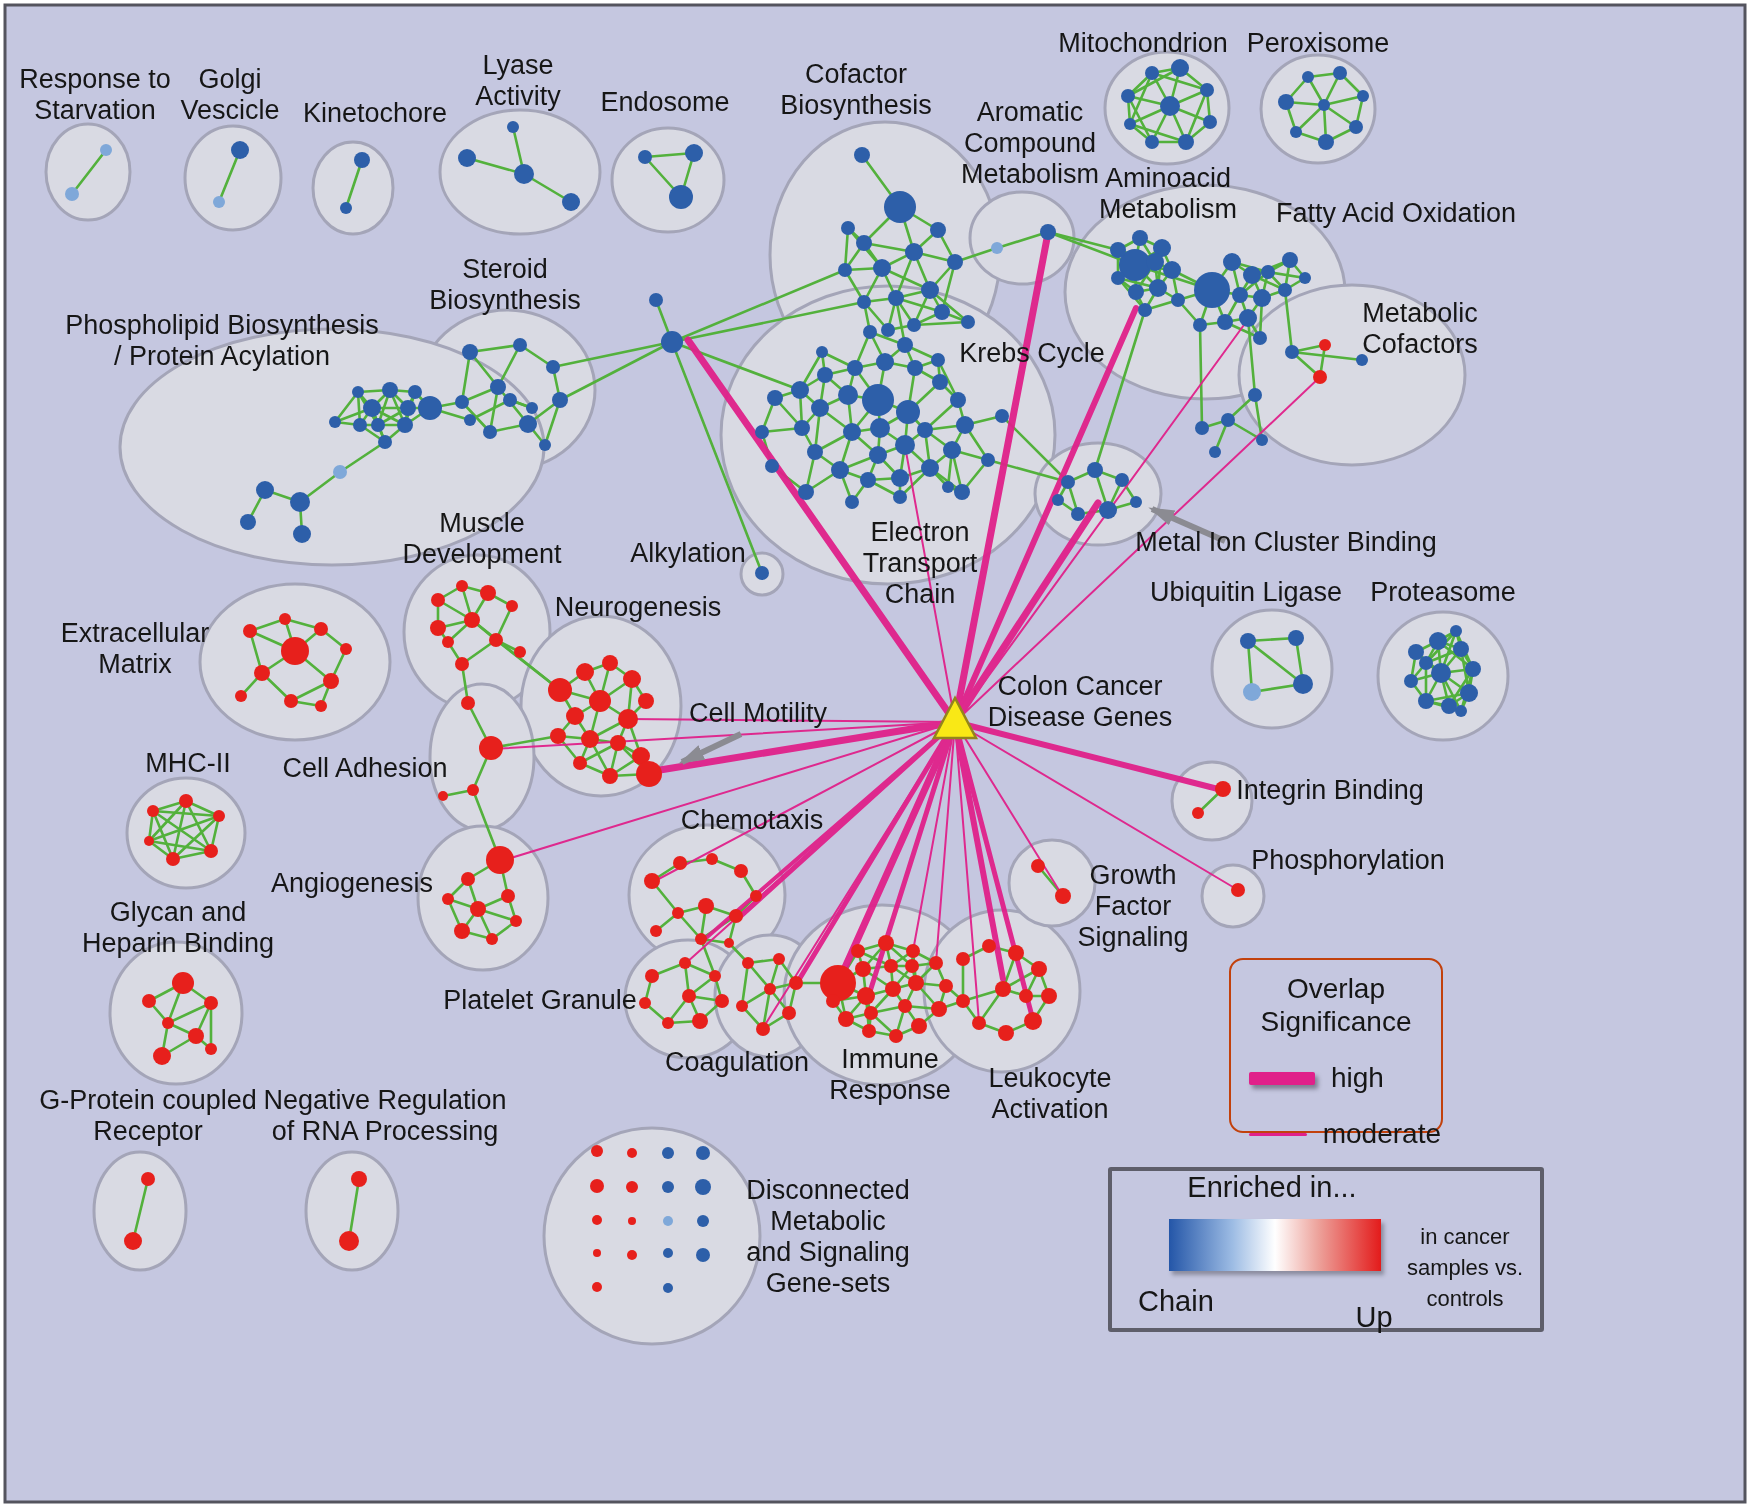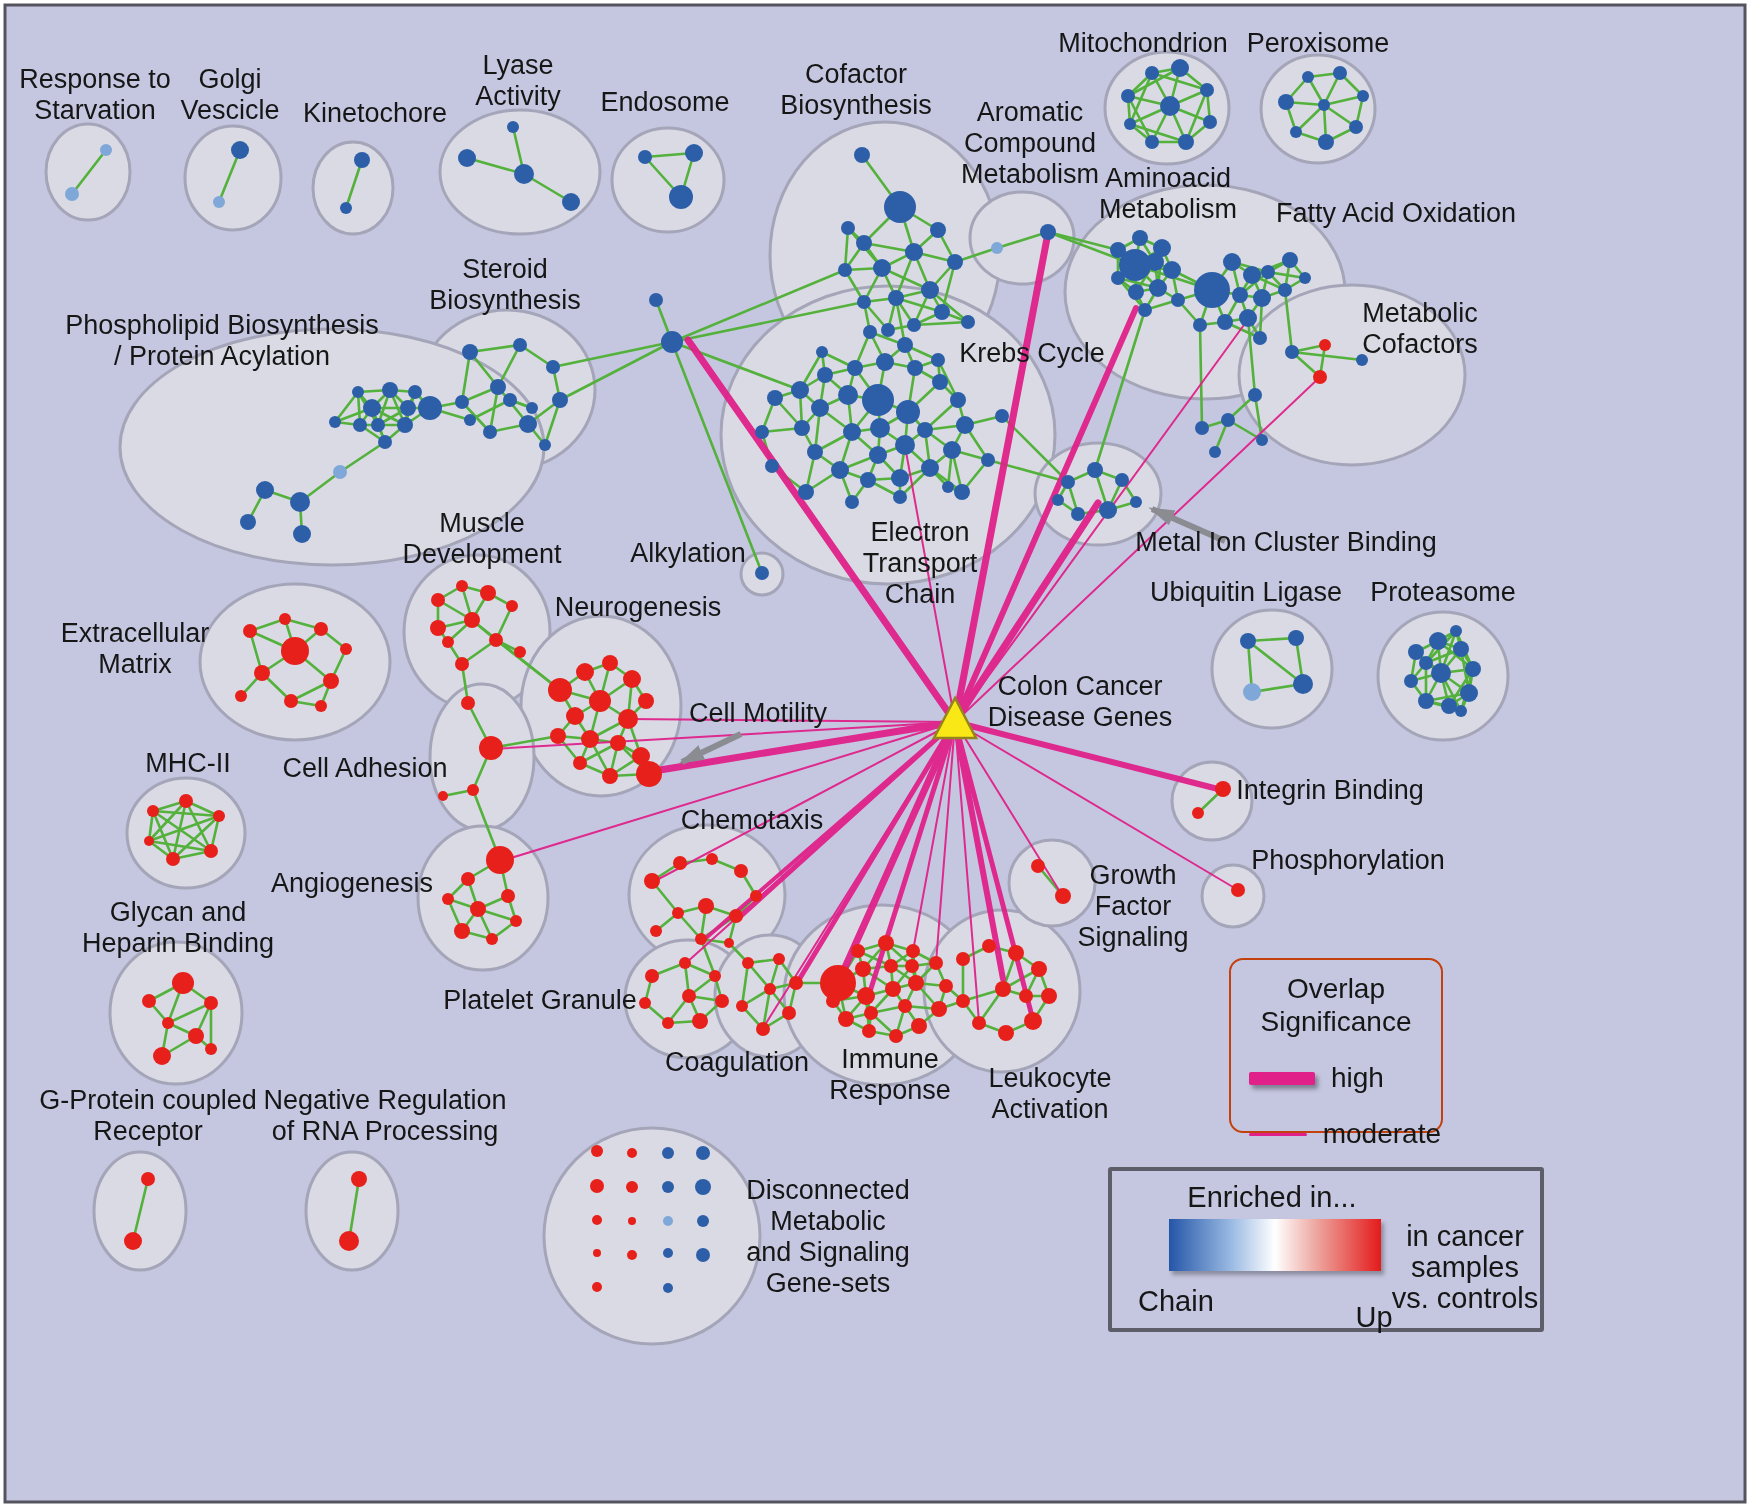--- a/index.html
+++ b/index.html
@@ -6,25 +6,25 @@
   .figure{position:relative;width:1750px;height:1507px;font-family:"Liberation Sans",sans-serif;color:#161616;overflow:hidden;}
   #net{position:absolute;left:0;top:0;width:100%;height:100%;display:block;}
   .legend{position:absolute;box-sizing:border-box;}
   .legend-overlap{left:1229px;top:958px;width:214px;height:175px;border:2px solid #c2410c;border-radius:14px;}
   .legend-overlap .legend-title{font-size:28px;line-height:33px;text-align:center;margin-top:12px;}
   .legend-row{display:flex;align-items:center;margin:24px 0 0 18px;font-size:28px;}
   .line-swatch{display:inline-block;width:66px;margin-right:16px;border-radius:2px;}
   .line-high{height:13px;box-shadow:3px 4px 4px rgba(70,70,82,.55);}
   .line-moderate{height:3px;}
   .legend-enriched{left:1108px;top:1167px;width:436px;height:165px;border:4px solid #5e5e6a;border-radius:3px;}
-  .enr-title{font-size:29px;text-align:center;width:320px;margin-top:10px;}
+  .enr-title{font-size:29px;text-align:center;width:320px;margin-top:0;}
   .gradient-bar{position:absolute;left:57px;top:48px;width:212px;height:52px;box-shadow:3px 4px 4px rgba(70,70,82,.45);}
   .enr-down{position:absolute;left:26px;top:114px;font-size:29px;}
   .enr-up{position:absolute;left:232px;top:130px;width:60px;text-align:center;font-size:29px;}
-  .enr-note{position:absolute;left:278px;top:50px;width:150px;font-size:29px;line-height:31px;text-align:center;}
+  .enr-note{position:absolute;left:278px;top:50px;width:150px;font-size:22px;line-height:31px;text-align:center;}
 </style>
 </head>
 <body>
 
 <div class="figure">
   <svg id="net" viewBox="0 0 1750 1507" xmlns="http://www.w3.org/2000/svg">
       <rect x="0" y="0" width="1750" height="1507" fill="#ffffff"></rect>
       <rect x="5" y="5" width="1740" height="1497" fill="#c5c7e0" stroke="#54545e" stroke-width="3"></rect>
       <defs>
         <marker id="ah" markerWidth="28" markerHeight="20" refX="22" refY="8" orient="auto" markerUnits="userSpaceOnUse">

